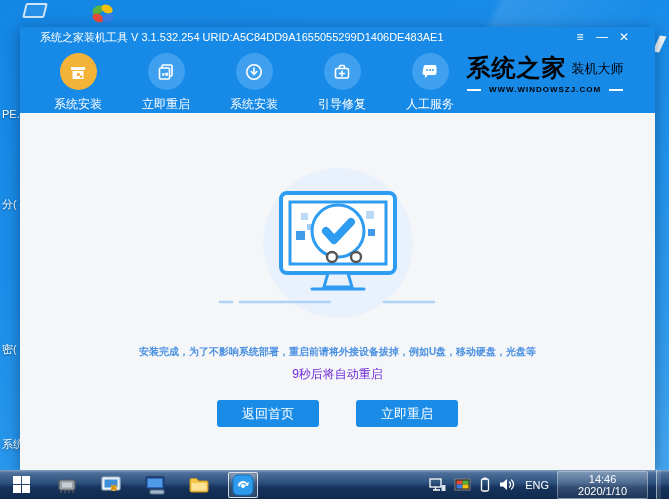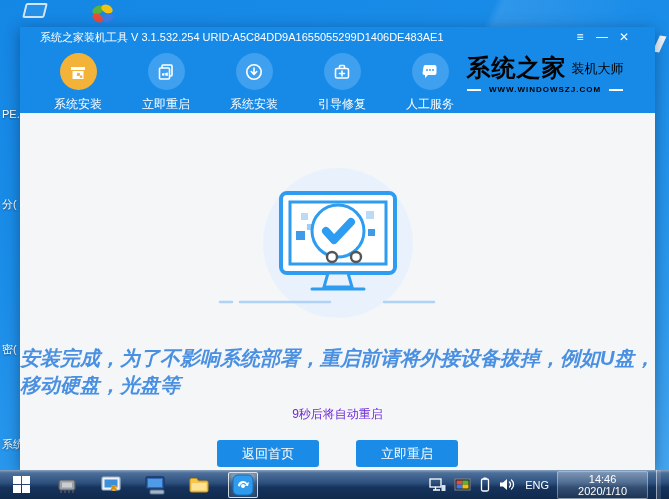--- a/index.html
+++ b/index.html
@@ -39,21 +39,21 @@
   .brand-row { display:flex; align-items:flex-end; justify-content:center; gap:5px; }
   .brand-main { font-size:24px; font-weight:bold; letter-spacing:1px; line-height:1; }
   .brand-sub { font-size:13px; padding-bottom:2px; }
   .brand-site { margin-top:5px; display:flex; align-items:center; justify-content:center; gap:8px;
     font-size:8px; letter-spacing:1px; font-weight:bold; }
   .brand-site .dash { width:14px; height:2px; background:#fff; }
 
   
   .content { height:357px; background:#f5f6f8; display:flex; flex-direction:column; align-items:center; }
   .illus { margin-top:54px; }
-  .msg { margin-top:22px; color:#4a90e2; font-size:20px; font-weight:bold;font-style:italic; }
+  .msg { margin-top:22px; color:#4a90e2; font-size:10px; font-weight:bold; }
   .countdown { margin-top:7px; color:#6d28d9; font-size:12px; }
   .btn-row { margin-top:17px; display:flex; gap:37px; }
   .btn { width:102px; height:27px; background:#1a8ce8; border:none; border-radius:3px;
     color:#fff; font-size:13px; font-family:inherit; cursor:pointer; }
 
   
   .taskbar { position:absolute; left:0; bottom:0; width:669px; height:29px;
     background:linear-gradient(#8aa3c0 0%, #4d6f9a 10%, #2c4f7c 45%, #16335c 60%, #102a4e 100%);
     display:flex; align-items:center; }
   .start { width:42px; height:29px; display:flex; align-items:center; justify-content:center; }

